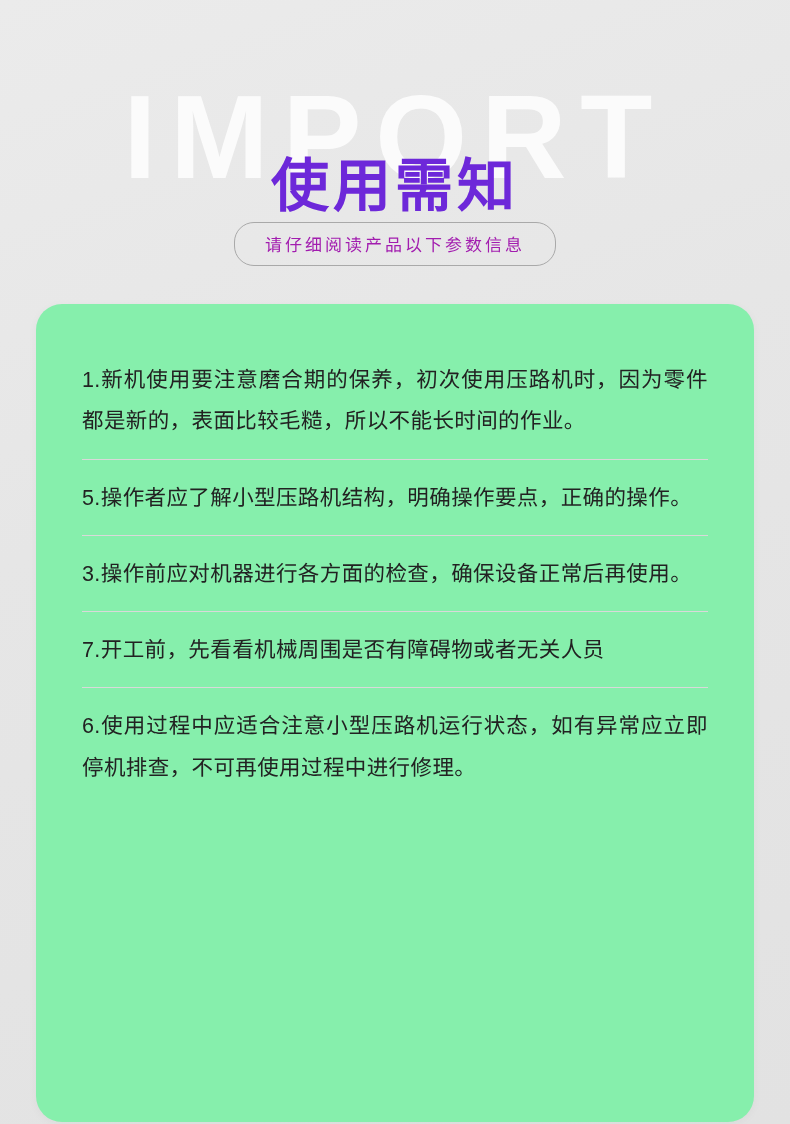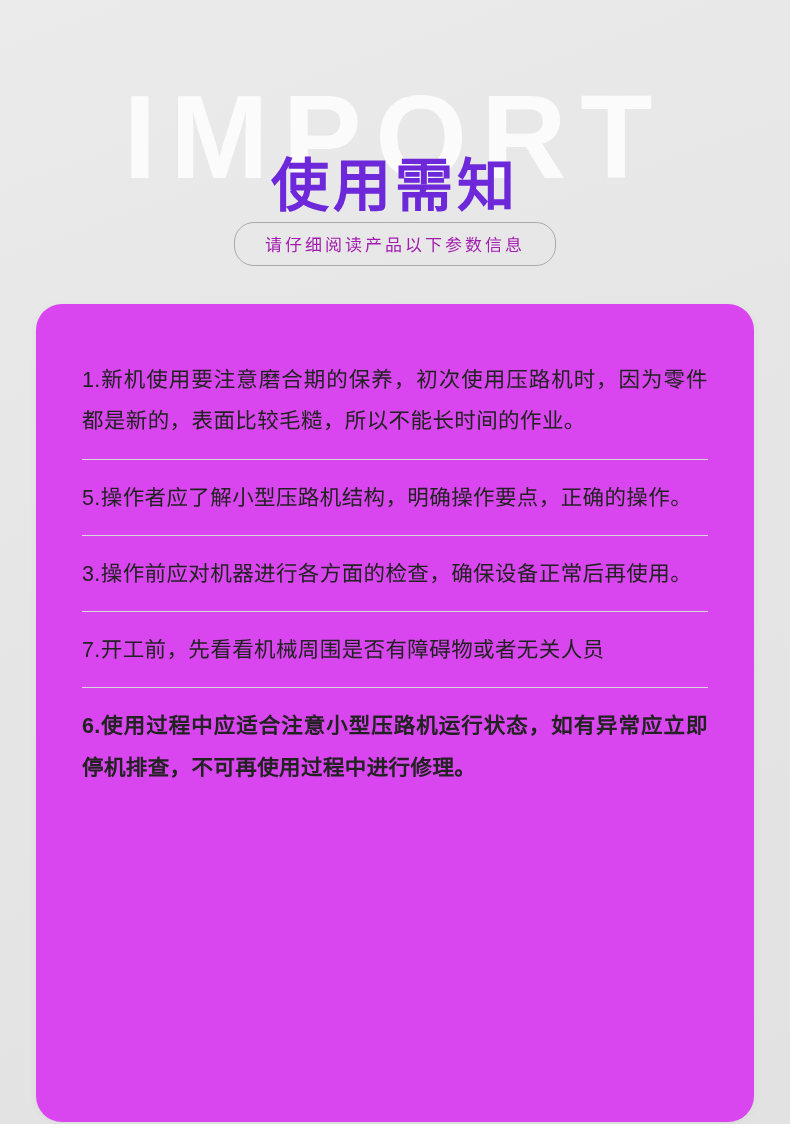--- a/index.html
+++ b/index.html
@@ -74,21 +74,21 @@
     background: transparent;
   }
 
   
   .card {
     position: absolute;
     top: 278px;
     left: 36px;
     width: 718px;
     height: 818px;
-    background: #d946ef;
+    background: #86efac;
     border-radius: 26px;
     box-sizing: border-box;
     padding: 56px 46px 40px 46px;
     box-shadow: 0 2px 10px rgba(0,0,0,0.04);
     overflow: hidden;
   }
 
   .notice-list {
     margin: 0;
     padding: 0;
@@ -102,21 +102,20 @@
     letter-spacing: 0.4px;
     padding: 0 0 16px 0;
     border-bottom: 1px solid #d9d9d9;
     margin-bottom: 18px;
     text-align: justify;
   }
 
   .notice-item:last-child {
     border-bottom: none;
     margin-bottom: 0;
-    font-weight: bold;
   }
 </style>
 </head>
 <body>
 
 <div class="page">
 
   <div class="header">
     <div class="watermark">IMPORT</div>
     <h1 class="main-title">使用需知</h1>

